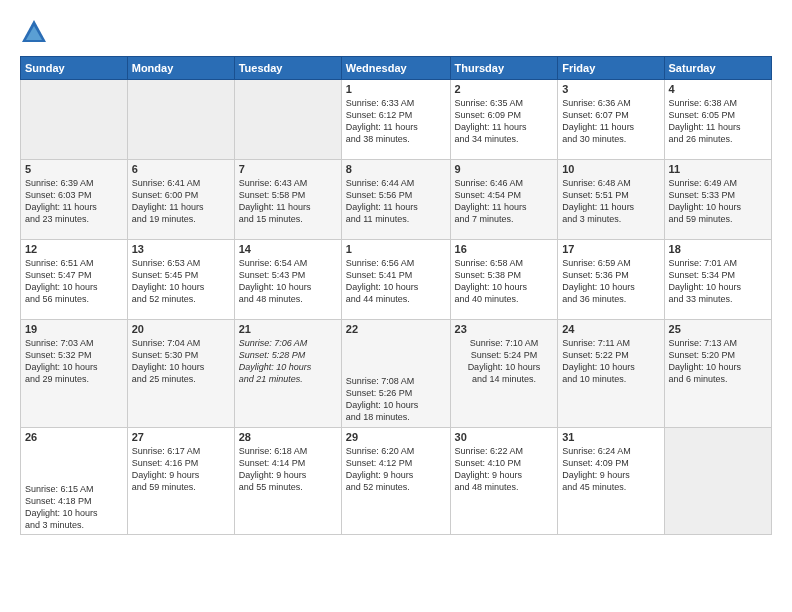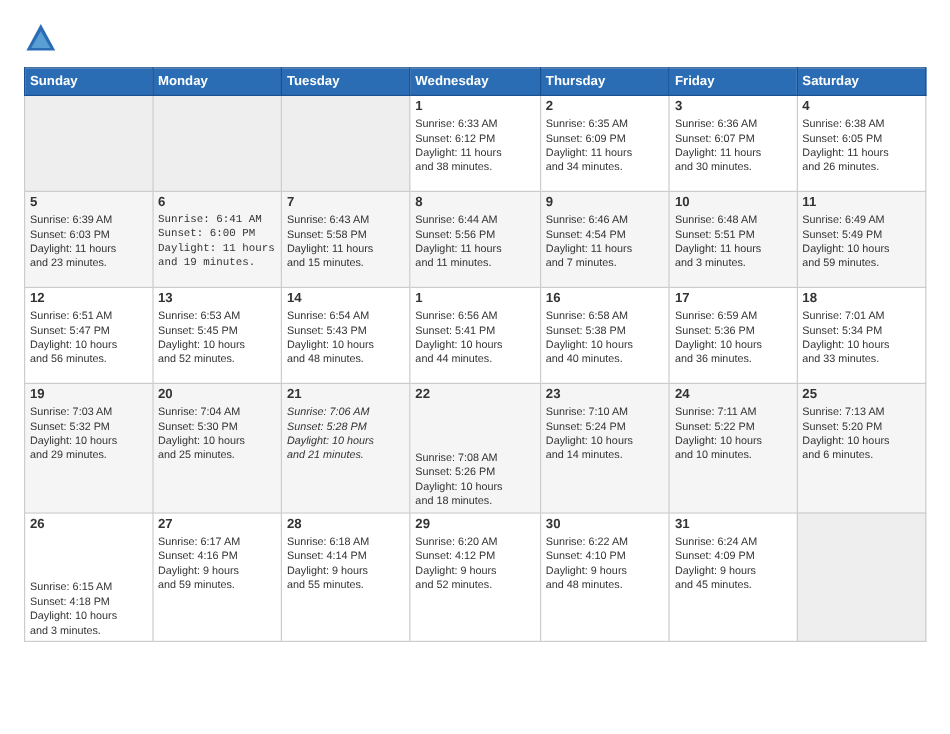--- a/index.html
+++ b/index.html
@@ -169,21 +169,21 @@
         <tr>
           <td>
             <span class="day-num">5</span>
             <div class="day-info" style="white-space: pre-line;">Sunrise: 6:39 AM
 Sunset: 6:03 PM
 Daylight: 11 hours
 and 23 minutes.</div>
           </td>
           <td>
             <span class="day-num">6</span>
-            <div class="day-info" style="white-space: pre-line; font-family: Liberation Mono, monospace;">Sunrise: 6:41 AM
+            <div class="day-info" style="white-space: pre-line;">Sunrise: 6:41 AM
 Sunset: 6:00 PM
 Daylight: 11 hours
 and 19 minutes.</div>
           </td>
           <td>
             <span class="day-num">7</span>
             <div class="day-info" style="white-space: pre-line;">Sunrise: 6:43 AM
 Sunset: 5:58 PM
 Daylight: 11 hours
 and 15 minutes.</div>
@@ -205,21 +205,21 @@
           <td>
             <span class="day-num">10</span>
             <div class="day-info" style="white-space: pre-line;">Sunrise: 6:48 AM
 Sunset: 5:51 PM
 Daylight: 11 hours
 and 3 minutes.</div>
           </td>
           <td>
             <span class="day-num">11</span>
             <div class="day-info" style="white-space: pre-line;">Sunrise: 6:49 AM
-Sunset: 5:49 PM
+Sunset: 5:33 PM
 Daylight: 10 hours
 and 59 minutes.</div>
           </td>
         </tr>
         <tr>
           <td>
             <span class="day-num">12</span>
             <div class="day-info" style="white-space: pre-line;">Sunrise: 6:51 AM
 Sunset: 5:47 PM
 Daylight: 10 hours
@@ -292,21 +292,21 @@
           </td>
           <td>
             <span class="day-num">22</span>
             <div class="day-info" style="white-space: pre-line; margin-top: 40px;">Sunrise: 7:08 AM
 Sunset: 5:26 PM
 Daylight: 10 hours
 and 18 minutes.</div>
           </td>
           <td>
             <span class="day-num">23</span>
-            <div class="day-info" style="white-space: pre-line;">Sunrise: 7:10 AM
+            <div class="day-info" style="white-space: pre-line; text-align: center;">Sunrise: 7:10 AM
 Sunset: 5:24 PM
 Daylight: 10 hours
 and 14 minutes.</div>
           </td>
           <td>
             <span class="day-num">24</span>
             <div class="day-info" style="white-space: pre-line;">Sunrise: 7:11 AM
 Sunset: 5:22 PM
 Daylight: 10 hours
 and 10 minutes.</div>

